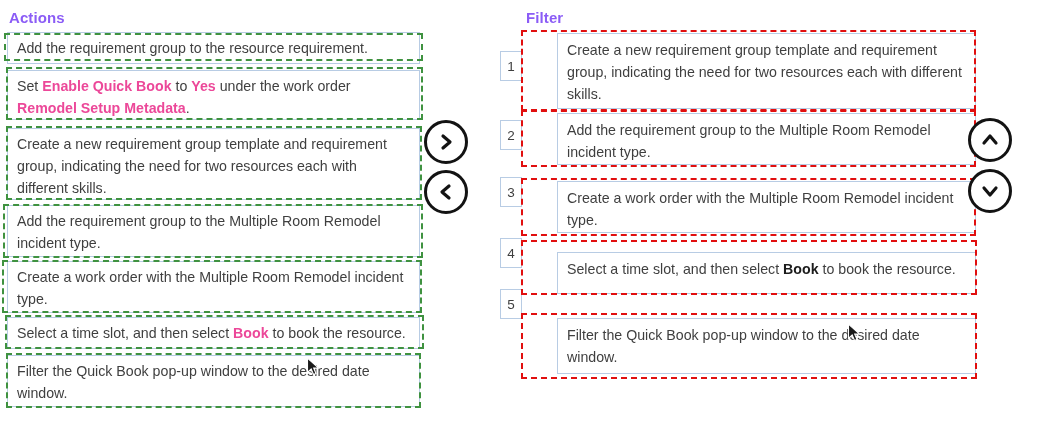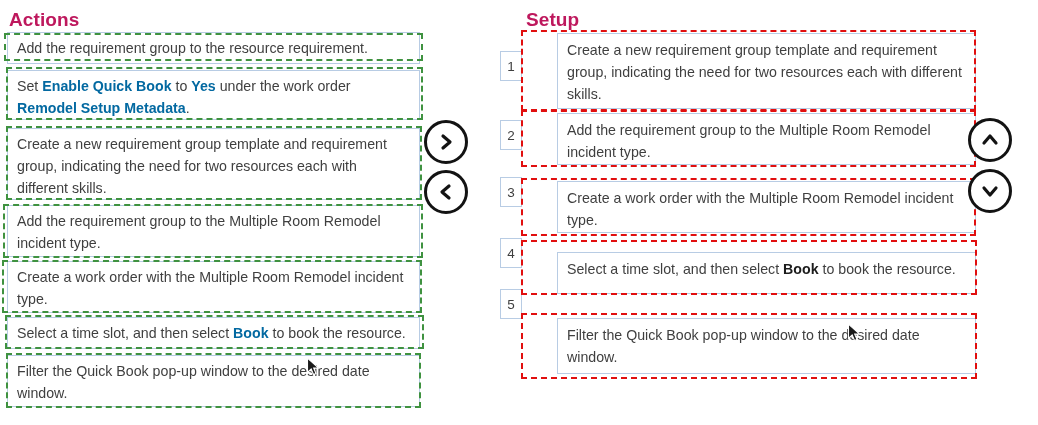--- a/index.html
+++ b/index.html
@@ -30,42 +30,42 @@
   .stage {
     position: absolute;
     left: 0; top: 0;
     width: 1038px;
     height: 425px;
     z-index: 10;
   }
 
   .col-head {
     position: absolute;
-    font-size: 19px;
+    font-size: 15px;
     font-weight: 700;
-    color: #be185d;
+    color: #8b5cf6;
     letter-spacing: .1px;
   }
   #actions-head { left: 9px; top: 9px; }
   #order-head   { left: 526px; top: 9px; }
 
   
   .action-card {
     position: absolute;
     left: 7px;
     width: 413px;
     box-sizing: border-box;
     border: 1px solid #b8cce4;
     background: #ffffff;
     font-size: 14.2px;
     line-height: 22px;
     color: #3f3f3f;
     padding: 4px 8px 4px 9px;
   }
-  .action-card b { color: #0369a1; font-weight: 700; }
+  .action-card b { color: #ec4899; font-weight: 700; }
 
   
   .greenbox {
     position: absolute;
     border: 2.5px dashed #3f9240;
     box-sizing: border-box;
     z-index: 20;
     pointer-events: none;
   }
 
@@ -137,21 +137,21 @@
     pointer-events: none;
   }
 </style>
 </head>
 <body>
 
 <div class="stage">
 
   <div class="col-head" id="actions-head">Actions</div>
 
-  <div class="col-head" id="order-head">Setup</div>
+  <div class="col-head" id="order-head">Filter</div>
 
   <div id="actions-list">
       <div class="action-card" style="top: 32px; height: 32px;">Add the requirement group to the resource requirement.</div>
       <div class="action-card" style="top: 70px; height: 50px;">Set <b>Enable Quick Book</b> to <b>Yes</b> under the work order <b>Remodel Setup Metadata</b>.</div>
       <div class="action-card" style="top: 128px; height: 72px;">Create a new requirement group template and requirement group, indicating the need for two resources each with different skills.</div>
       <div class="action-card" style="top: 205px; height: 52px;">Add the requirement group to the Multiple Room Remodel incident type.</div>
       <div class="action-card" style="top: 261px; height: 52px;">Create a work order with the Multiple Room Remodel incident type.</div>
       <div class="action-card" style="top: 317px; height: 32px;">Select a time slot, and then select <b>Book</b> to book the resource.</div>
       <div class="action-card" style="top: 355px; height: 52px;">Filter the Quick Book pop-up window to the desired date window.</div>
     </div>

